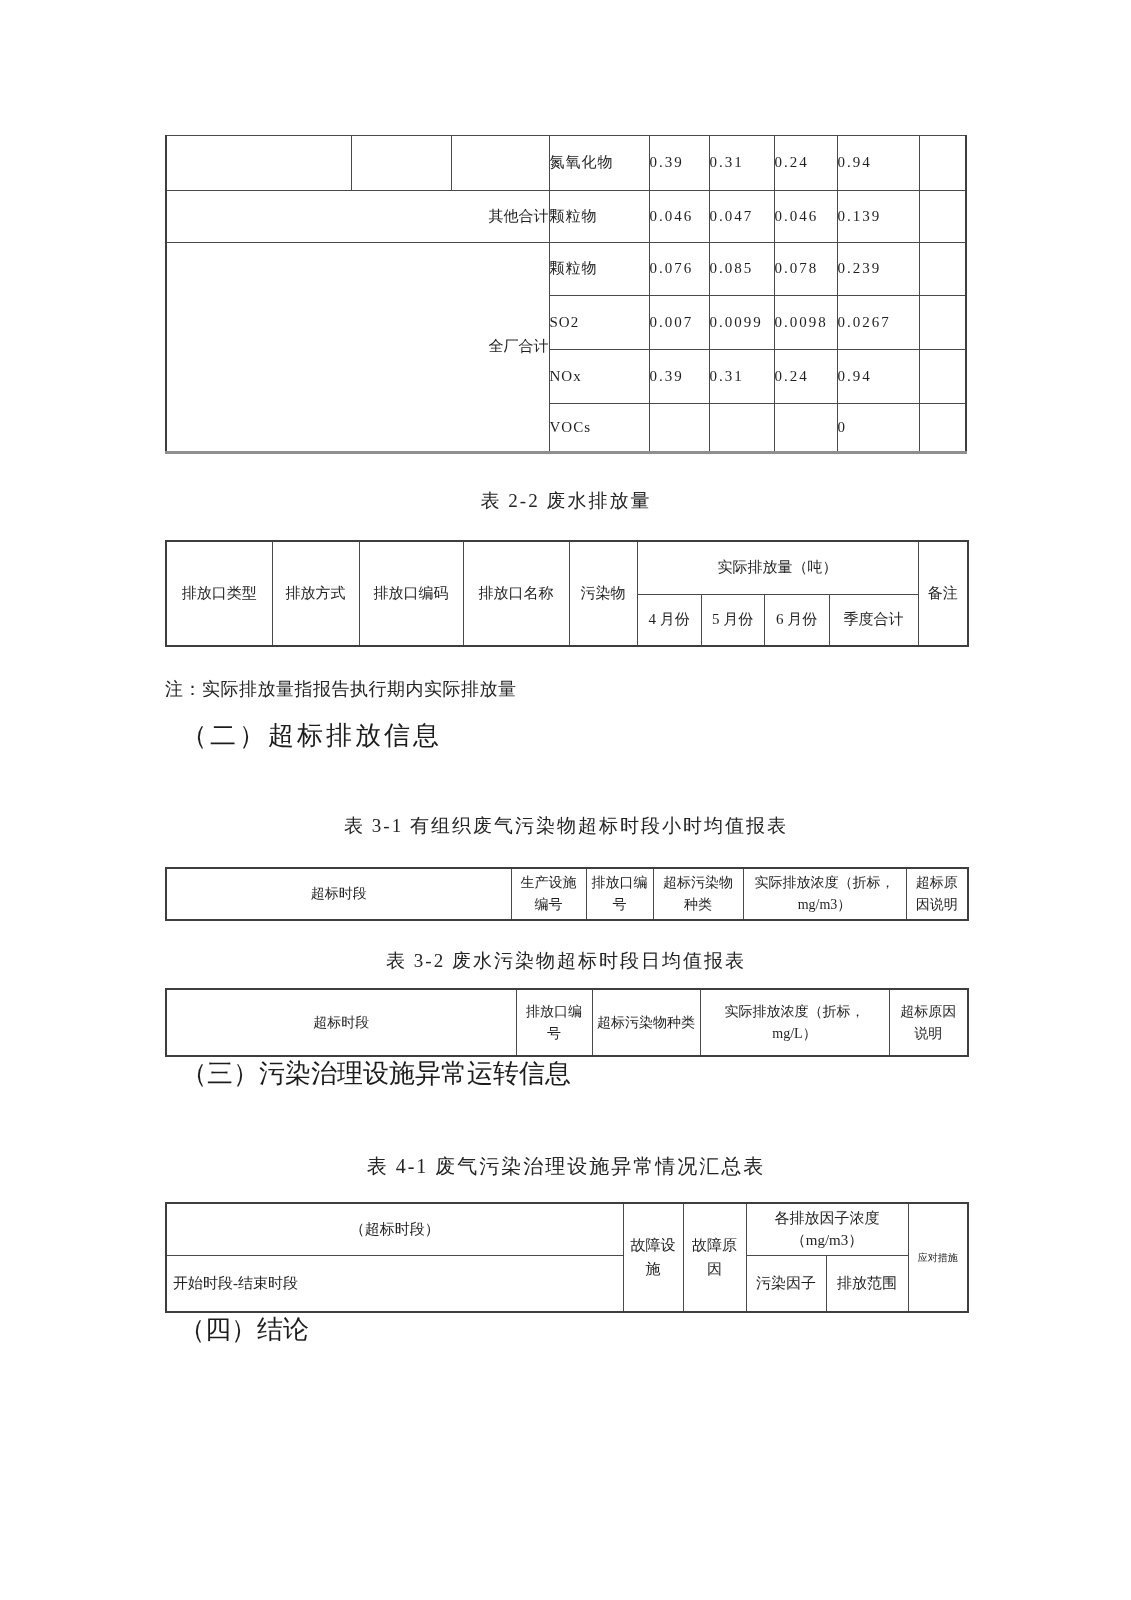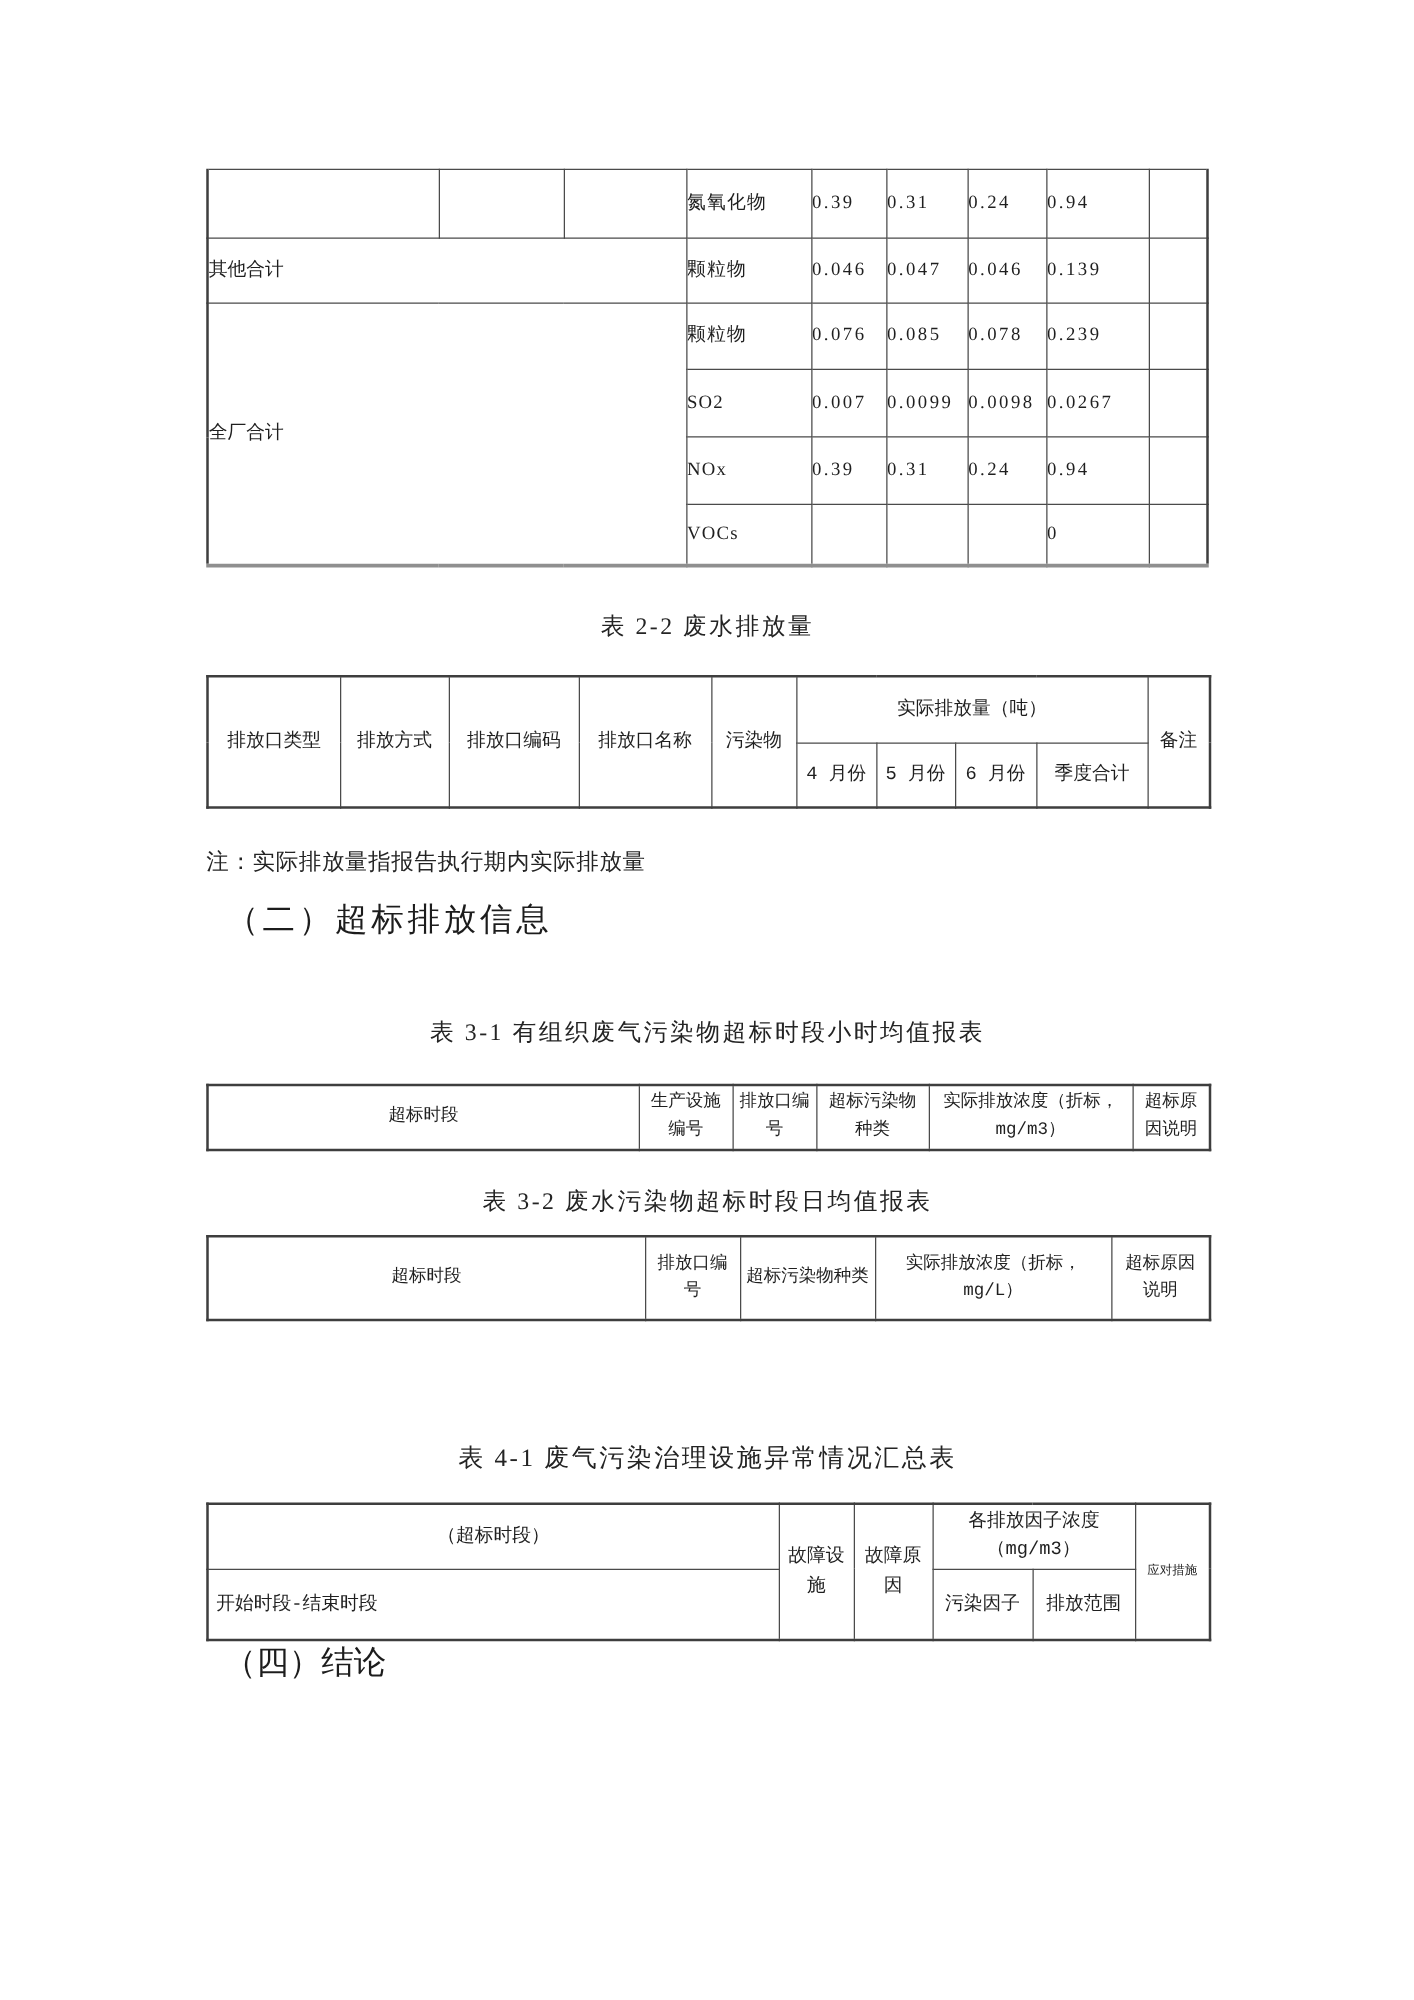--- a/index.html
+++ b/index.html
@@ -21,25 +21,25 @@
   table.t td{
     border:1px solid #4a4a4a;
     vertical-align:middle;
     padding:0;
     font-size:15px;
     line-height:1.55;
     overflow:hidden;
   }
   
   table.t1{border-top-width:1px;border-bottom:3px solid #8f8f8f;}
-  td.cc{text-align:left;}
+  td.cc{text-align:right;}
   td.pl{text-align:left;padding-left:10px;letter-spacing:1px;}
   td.num{text-align:left;padding-left:9px;letter-spacing:2px;}
   
-  table.th td{text-align:center;font-size:14px;line-height:1.55;padding:2px 4px;font-family:Liberation Mono, monospace;}
+  table.th td{text-align:center;font-size:14px;line-height:1.55;padding:2px 4px;}
   table.t22 td{font-size:15px;}
   .tbl-title{
     position:absolute;left:165px;width:802px;
     text-align:center;font-size:19px;letter-spacing:2px;color:#242424;
   }
   .sec-heading{
     position:absolute;font-size:26px;color:#1c1c1c;letter-spacing:0;
     white-space:nowrap;
   }
   .note-line{position:absolute;font-size:18px;letter-spacing:0.5px;color:#242424;}
@@ -203,20 +203,21 @@
         <td>超标时段</td>
         <td>排放口编号</td>
         <td>超标污染物种类</td>
         <td>实际排放浓度（折标，mg/L）</td>
         <td>超标原因说明</td>
       </tr>
     </tbody>
       </table>
   </div>
 
+  <div class="sec-heading" style="left:181px;top:1056px;">（三）污染治理设施异常运转信息</div>
 
   <div class="tbl-title" style="top:1153px;font-size:20px;">表 4-1 废气污染治理设施异常情况汇总表</div>
 
   <div class="abs" style="left:165px;top:1202px;">
     <table class="t th" style="width:802px;">
       <colgroup>
         <col style="width:457px">
           <col style="width:60px">
           <col style="width:63px">
         <col style="width:80px">

